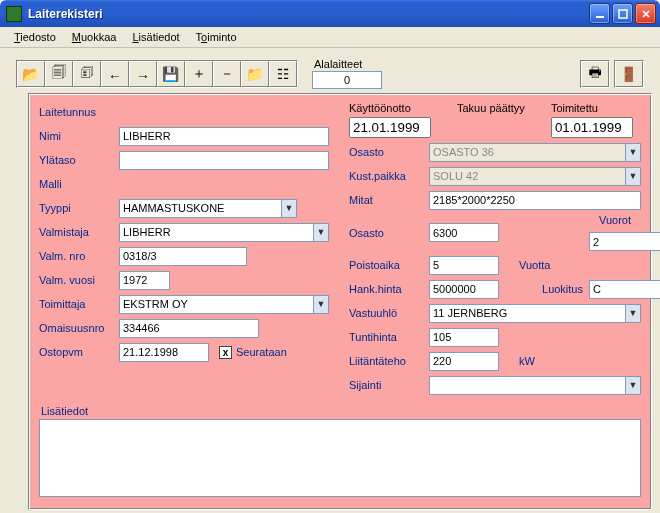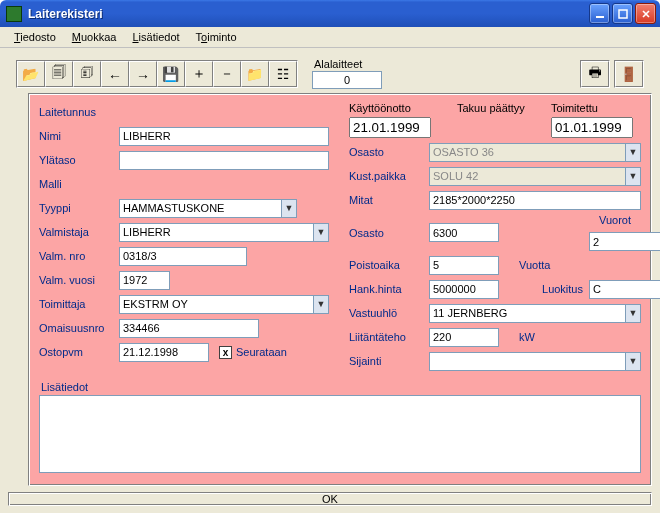--- a/index.html
+++ b/index.html
@@ -392,20 +392,24 @@
           </div>
         </div>
         <div class="row">
           <div class="lbl">Vastuuhlö</div>
           <div class="combo" style="flex:1">
             <input type="text" class="txt" value="11 JERNBERG" style="">
             <div class="drop">▼</div>
           </div>
         </div>
         <div class="row">
+          <div class="lbl">Tuntihinta</div>
+          <input type="text" class="txt" style="width: 70px;" value="105">
+        </div>
+        <div class="row">
           <div class="lbl">Liitäntäteho</div>
           <input type="text" class="txt" style="width: 70px;" value="220">
           <div class="pair-right" style="margin-left:20px;">
             <span class="lbl2">kW</span>
           </div>
         </div>
         <div class="row">
           <div class="lbl">Sijainti</div>
           <div class="combo" style="flex:1">
             <input type="text" class="txt" value="" style="">

